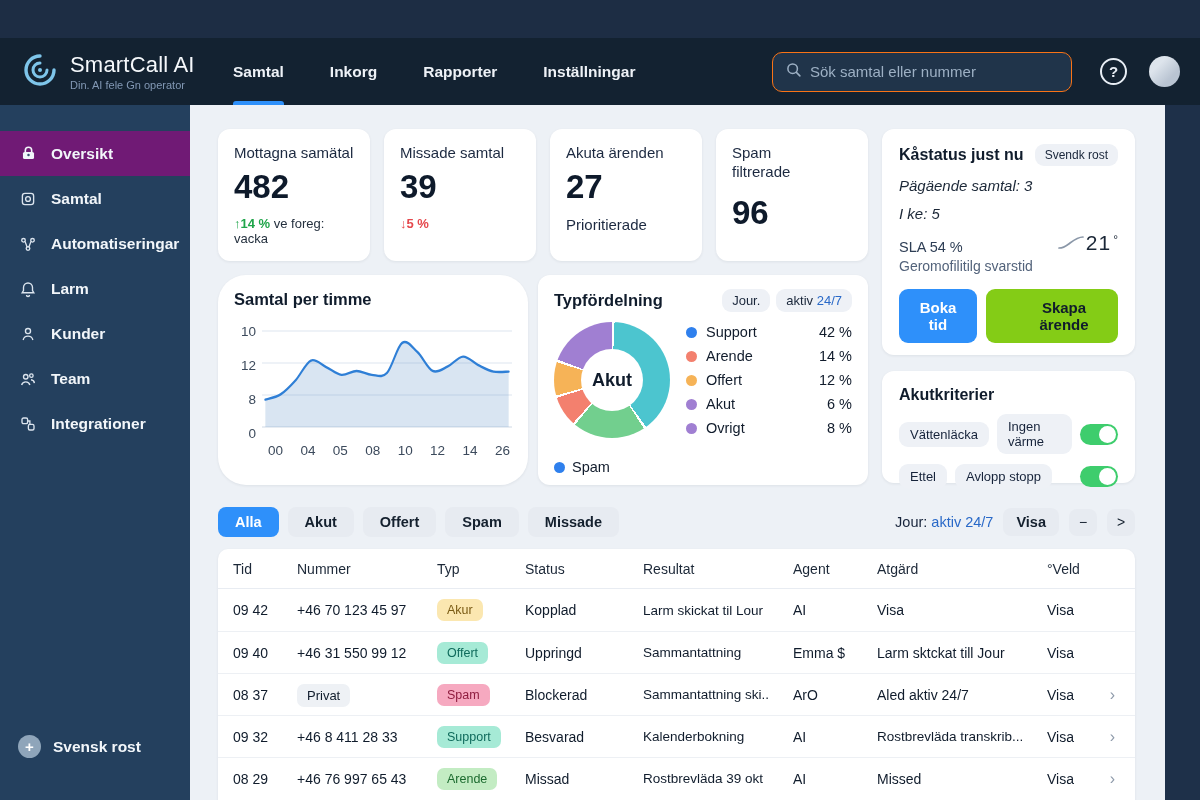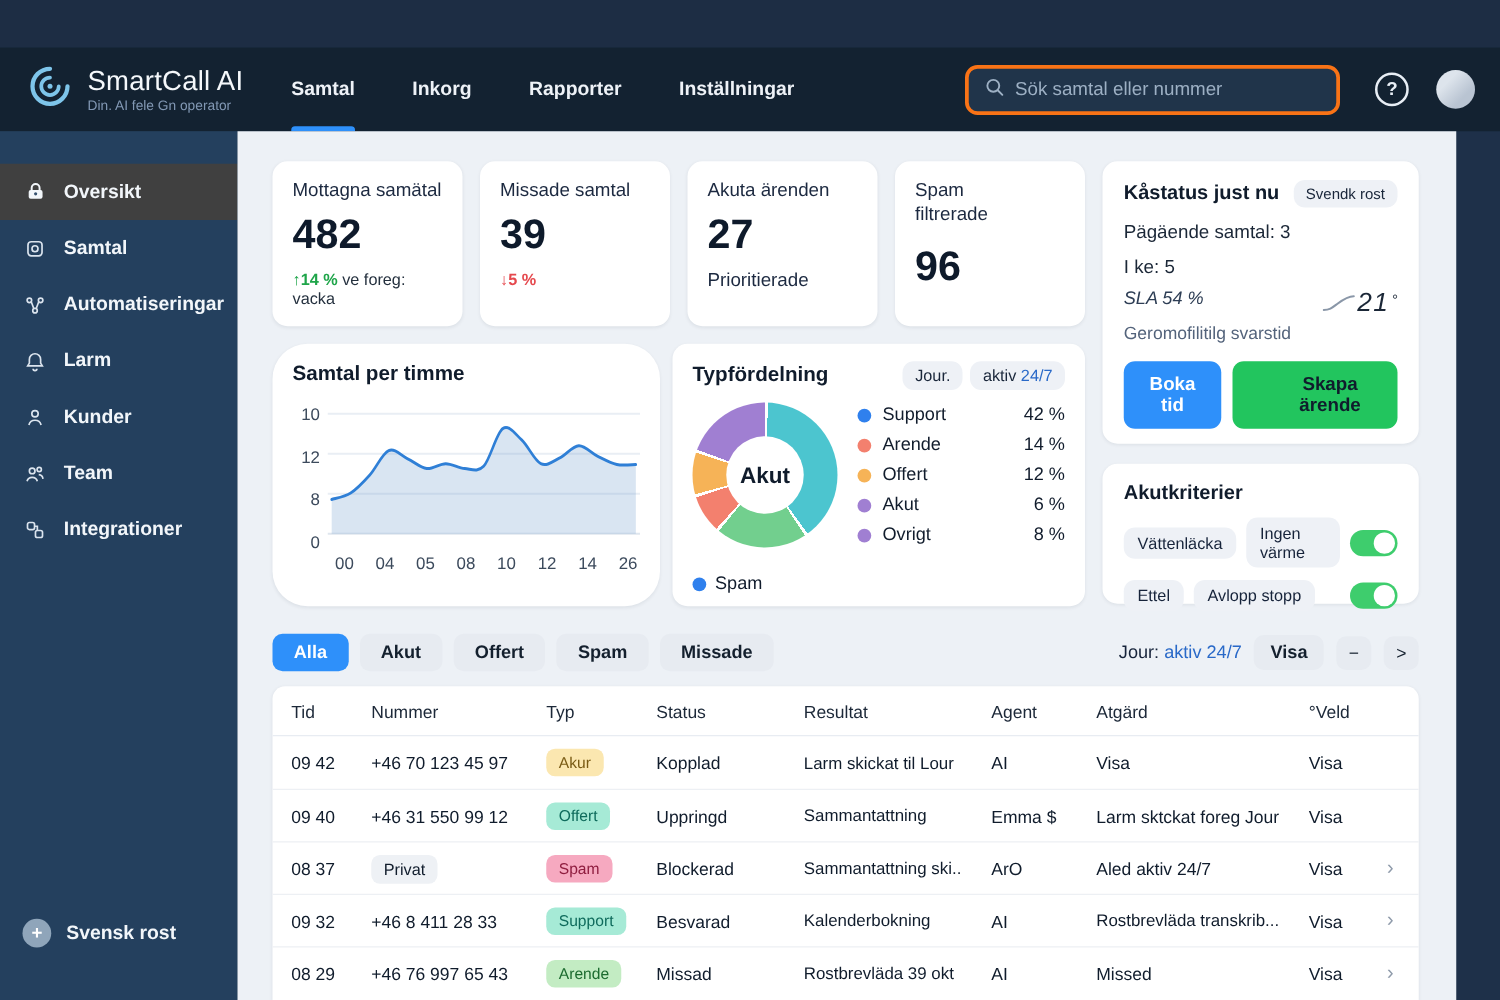--- a/index.html
+++ b/index.html
@@ -11,37 +11,37 @@
   .header { position:absolute; left:0; top:38px; width:1200px; height:67px; background:#132231;
             display:flex; align-items:center; padding:0 20px; }
   .logo { display:flex; align-items:center; gap:10px; width:205px; }
   .logo-title { color:#f5f8fb; font-size:22px; font-weight:400; letter-spacing:.2px; }
   .logo-tagline { color:#8298b4; font-size:11px; margin-top:1px; }
   .nav { display:flex; align-items:stretch; height:100%; gap:46px; margin-left:8px; }
   .nav-item { display:flex; align-items:center; color:#eef2f7; font-size:15.5px; font-weight:600;
               position:relative; cursor:pointer; }
   .nav-item.active::after { content:""; position:absolute; left:0; right:0; bottom:0; height:4px;
               border-radius:3px 3px 0 0; background:#2e90fa; }
-  .search { margin-left:auto; width:300px; height:40px; background:#20344a; border:3px solid #f97316;
+  .search { margin-left:auto; width:300px; height:40px; background:#20344a; border:1px solid #f97316;
             border-radius:10px; display:flex; align-items:center; padding:0 12px; gap:8px; }
   .search input { background:transparent; border:none; outline:none; color:#cdd8e4; font-size:15px;
             font-family:"Liberation Sans", sans-serif; width:100%; }
   .search input::placeholder { color:#9db0c4; }
   .help { width:27px; height:27px; border:2.5px solid #e8eef5; border-radius:50%; color:#e8eef5;
           font-size:15px; font-weight:700; display:flex; align-items:center; justify-content:center;
           margin-left:28px; cursor:pointer; }
   .avatar { width:31px; height:31px; border-radius:50%; margin-left:22px; cursor:pointer;
           background:linear-gradient(135deg,#dde4ec 30%,#b9c4d2 70%); }
 
   
   .sidebar { position:absolute; left:0; top:105px; width:190px; bottom:0; background:#24405e; }
   .side-list { padding-top:26px; }
   .side-item { height:45px; display:flex; align-items:center; gap:13px; padding-left:18px;
                color:#f2f6fa; font-size:15.5px; font-weight:600; cursor:pointer; }
-  .side-item.active { background:#404040; }
+  .side-item.active { background:#701a75; }
   .side-icon { width:20px; height:20px; display:flex; align-items:center; justify-content:center; }
   .side-footer { position:absolute; left:18px; bottom:42px; display:flex; align-items:center; gap:12px;
                color:#f2f6fa; font-size:15.5px; font-weight:600; cursor:pointer; }
   .plus-circle { width:23px; height:23px; border-radius:50%; background:#8fa5ba; color:#ffffff;
                display:flex; align-items:center; justify-content:center; font-size:15px; font-weight:700; }
 
   
   .content { position:absolute; left:190px; top:105px; width:975px; bottom:0; background:#edf1f6;
              padding:24px 30px 0 28px; }
   .card { background:#ffffff; border-radius:12px; box-shadow:0 1px 3px rgba(16,24,40,.07); }
@@ -79,32 +79,32 @@
                   font-size:18px; font-weight:600; color:#101c2c; z-index:2; }
   .legend { flex:1; display:flex; flex-direction:column; gap:8px; }
   .legend-row { display:flex; align-items:center; gap:9px; font-size:14.5px; color:#111c2c; }
   .dot { width:11px; height:11px; border-radius:50%; flex:none; }
   .legend-val { margin-left:auto; }
   .donut-foot { position:absolute; left:16px; bottom:10px; display:flex; align-items:center; gap:7px;
                 font-size:14.5px; color:#111c2c; }
 
   .status-card { padding:15px 17px; height:226px; }
   .status-head { display:flex; align-items:center; justify-content:space-between; }
-  .status-line { font-size:15px; color:#1b2737; margin-top:11px; }
-  .sla-row { display:flex; align-items:flex-start; margin-top:9px;font-style:italic; }
+  .status-line { font-size:15px; color:#1b2737; margin-top:11px;font-style:italic; }
+  .sla-row { display:flex; align-items:flex-end; margin-top:9px; }
   .sla-label { font-size:14.5px; color:#2e3e55; }
   .sla-right { margin-left:auto; display:flex; align-items:center; gap:2px; }
   .sla-num { font-size:21px; color:#1b2737; font-weight:400; letter-spacing:1px; }
   .sla-deg { font-size:12px; color:#1b2737; align-self:flex-start; margin-top:2px; }
   .sla-sub { font-size:14px; color:#53637b; margin-top:3px; }
   .status-buttons { display:flex; gap:9px; margin-top:15px; }
   .btn { border:none; border-radius:9px; font-size:15px; font-weight:700; padding:10px 16px;
          cursor:pointer; font-family:"Liberation Sans", sans-serif; }
   .btn-primary { background:#2e90fa; color:#ffffff; }
-  .btn-secondary { background:#22c55e; color:#101c2c;padding-left:40px; }
+  .btn-secondary { background:#84cc16; color:#101c2c;padding-left:40px; }
 
   .akut-card { padding:15px 17px; height:112px; }
   .chip-row { display:flex; align-items:center; gap:8px; margin-top:10px; }
   .chip { background:#eef1f6; border-radius:9px; padding:5px 11px; font-size:13px; color:#16233a; }
   .toggle { width:38px; height:21px; border-radius:11px; background:#3ecd6d; margin-left:auto;
             position:relative; cursor:pointer; flex:none; }
   .toggle::after { content:""; position:absolute; top:2px; right:2px; width:17px; height:17px;
             border-radius:50%; background:#ffffff; }
 
   
@@ -432,21 +432,21 @@
       <span class="chev"></span>
     </div>
 
     <div class="trow">
       <span>09 40</span>
       <span class="numcell"><span>+46 31 550 99 12</span></span>
       <span><span class="badge" style="background: rgb(166, 234, 214); color: rgb(15, 107, 92);">Offert</span></span>
       <span>Uppringd</span>
       <span class="res">Sammantattning</span>
       <span>Emma $</span>
-      <span>Larm sktckat foreg Jour</span>
+      <span>Larm sktckat till Jour</span>
       <span>Visa</span>
       <span class="chev"></span>
     </div>
 
     <div class="trow">
       <span>08 37</span>
       <span class="numcell pillstyle"><span>Privat</span></span>
       <span><span class="badge" style="background: rgb(246, 169, 192); color: rgb(143, 29, 63);">Spam</span></span>
       <span>Blockerad</span>
       <span class="res">Sammantattning ski..</span>

